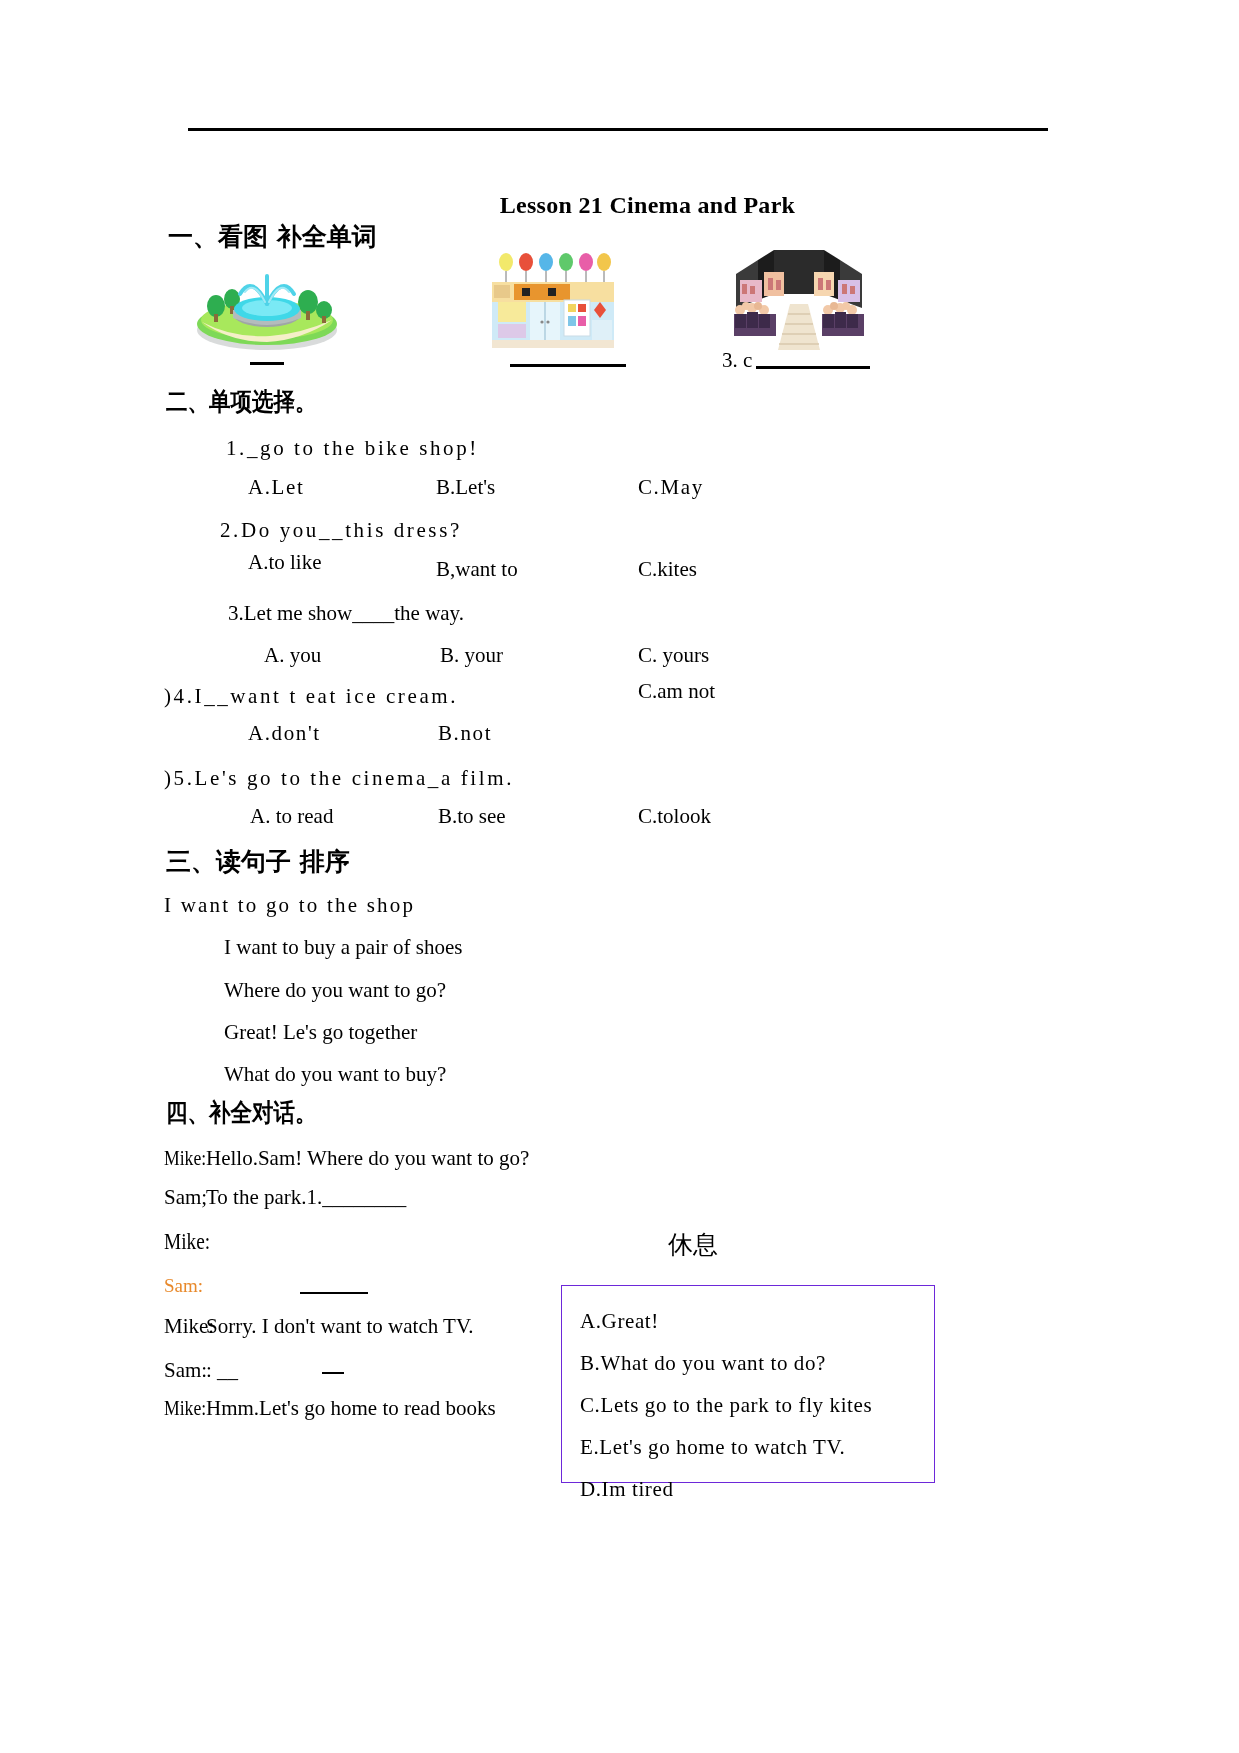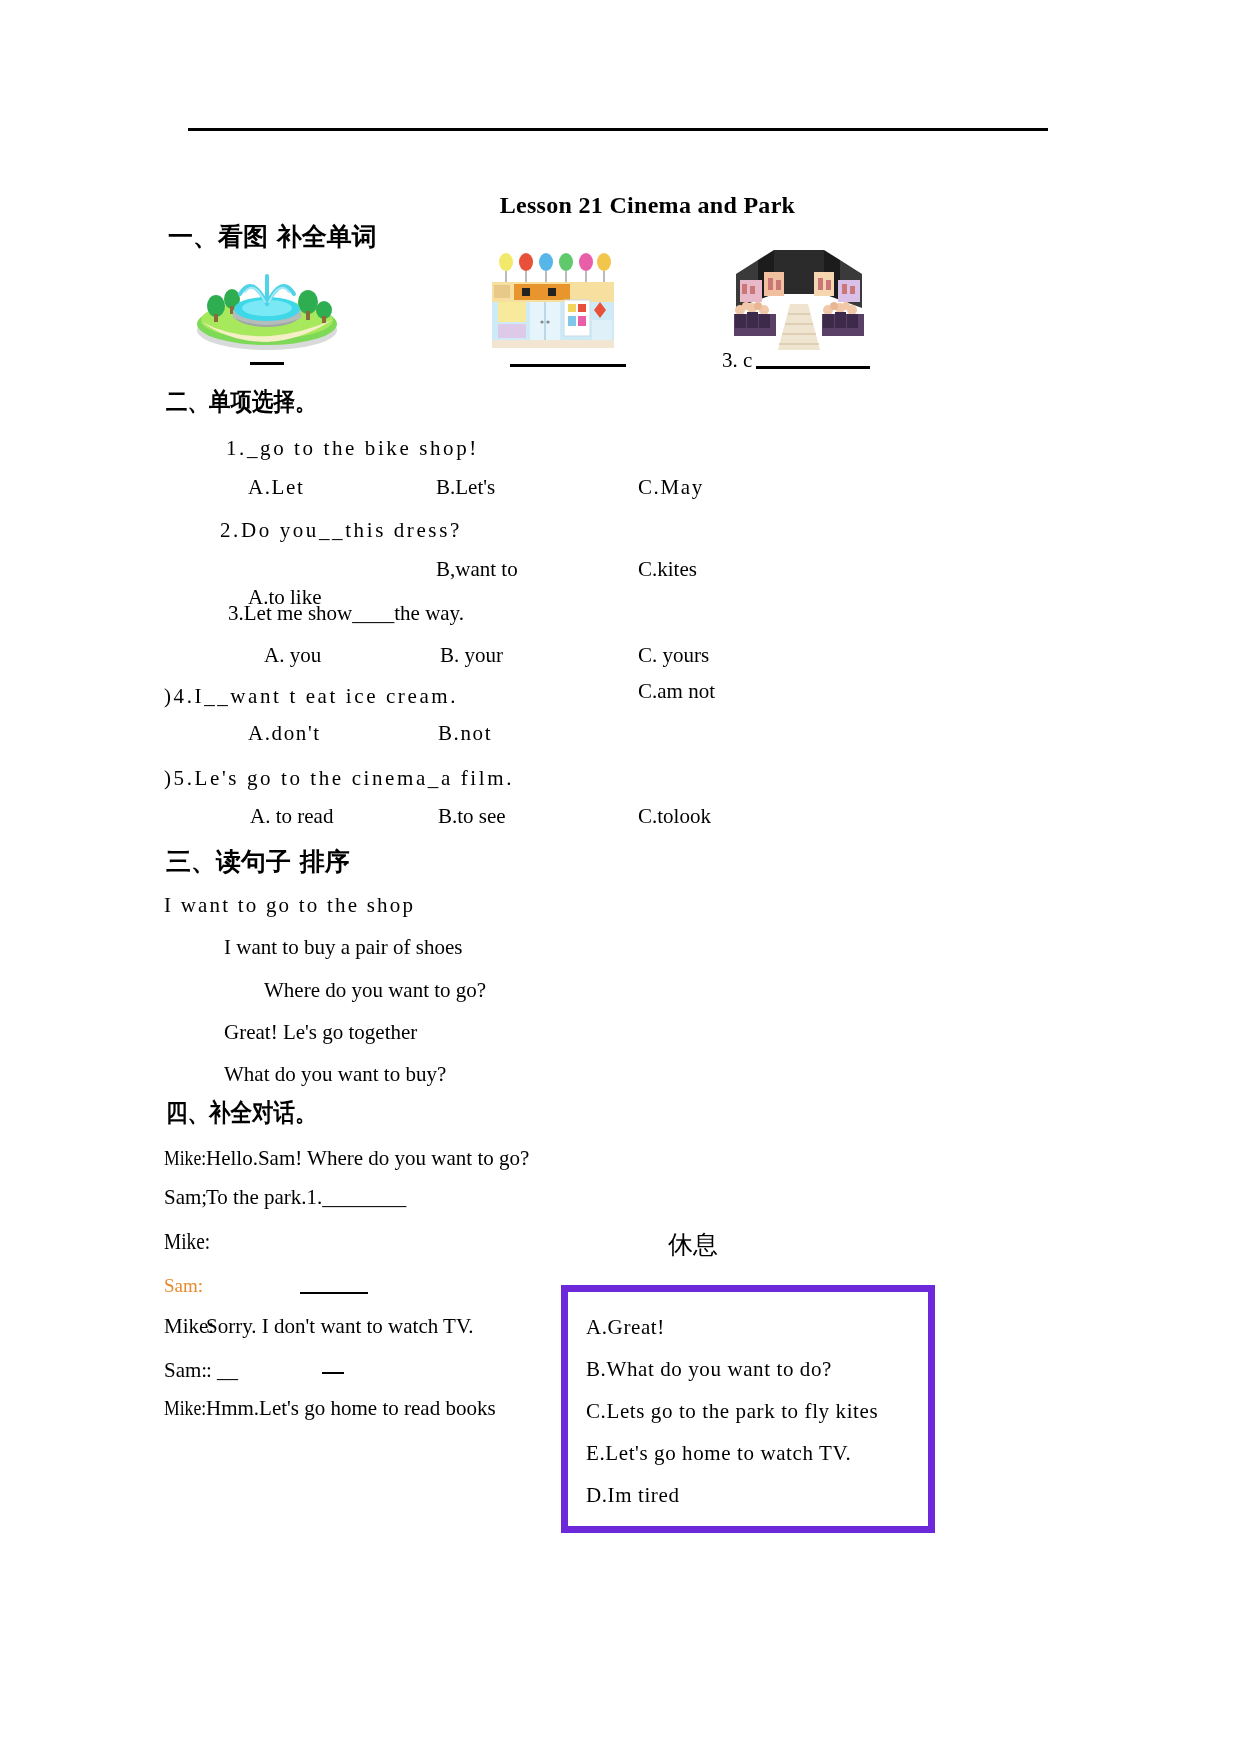--- a/index.html
+++ b/index.html
@@ -88,22 +88,22 @@
   .rest-label {
     position:absolute;
     font-family:"DejaVu Sans", sans-serif;
     font-size:25px;
     white-space:nowrap;
   }
 
   .answer-box {
     position:absolute;
     left:561px; top:1285px;
-    width:374px; height:248px;
-    border:7px solid #6d28d9;
+    width:374px; height:198px;
+    border:1px solid #6d28d9;
     box-sizing:border-box;
     padding:14px 0 0 18px;
   }
   .answer-box .ans {
     font-family:"Liberation Serif", serif;
     font-size:21px;
     line-height:42px;
     white-space:nowrap;
     letter-spacing:0.6px;
   }
@@ -276,21 +276,21 @@
   <div class="blank-line" style="left:756px; top:366px; width:114px;"></div>
 
   <div class="cn-head cond" style="left:166px; top:385px;">二、单项选择。</div>
 
   <div class="q spaced" style="left:226px; top:436px;">1._go to the bike shop!</div>
   <div class="opt spaced" style="left:248px; top:475px;">A.Let</div>
   <div class="opt" style="left:436px; top:475px;">B.Let's</div>
   <div class="opt spaced" style="left:638px; top:475px;">C.May</div>
 
   <div class="q spaced" style="left:220px; top:518px;">2.Do you__this dress?</div>
-  <div class="opt" style="left:248px; top:585px;">A.to like</div>
+  <div class="opt" style="left:248px; top:550px;">A.to like</div>
   <div class="opt" style="left:436px; top:557px;">B,want to</div>
   <div class="opt" style="left:638px; top:557px;">C.kites</div>
 
   <div class="q" style="left:228px; top:601px;">3.Let me show____the way.</div>
   <div class="opt" style="left:264px; top:643px;">A. you</div>
   <div class="opt" style="left:440px; top:643px;">B. your</div>
   <div class="opt" style="left:638px; top:643px;">C. yours</div>
 
   <div class="q spaced" style="left:164px; top:684px;">)4.I__want t eat ice cream.</div>
   <div class="opt spaced" style="left:248px; top:721px;">A.don't</div>
@@ -299,21 +299,21 @@
 
   <div class="q spaced" style="left:164px; top:766px;">)5.Le's go to the cinema_a film.</div>
   <div class="opt" style="left:250px; top:804px;">A. to read</div>
   <div class="opt" style="left:438px; top:804px;">B.to see</div>
   <div class="opt" style="left:638px; top:804px;">C.tolook</div>
 
   <div class="cn-head" style="left:166px; top:845px;">三、读句子 排序</div>
 
   <div class="order-line spaced" style="left:164px; top:893px;">I want to go to the shop</div>
   <div class="order-line" style="left:224px; top:935px;">I want to buy a pair of shoes</div>
-  <div class="order-line" style="left:224px; top:978px;margin-left:40px;">Where do you want to go?</div>
+  <div class="order-line" style="left:224px; top:978px;">Where do you want to go?</div>
   <div class="order-line" style="left:224px; top:1020px;">Great! Le's go together</div>
   <div class="order-line" style="left:224px; top:1062px;">What do you want to buy?</div>
 
   <div class="cn-head cond" style="left:166px; top:1096px;">四、补全对话。</div>
 
   <div class="dlg cond" style="left:164px; top:1146px;">Mike:</div>
   <div class="dlg" style="left:206px; top:1146px;">Hello.Sam! Where do you want to go?</div>
 
   <div class="dlg" style="left:164px; top:1185px;">Sam;</div>
   <div class="dlg" style="left:206px; top:1185px;">To the park.1.________</div>

